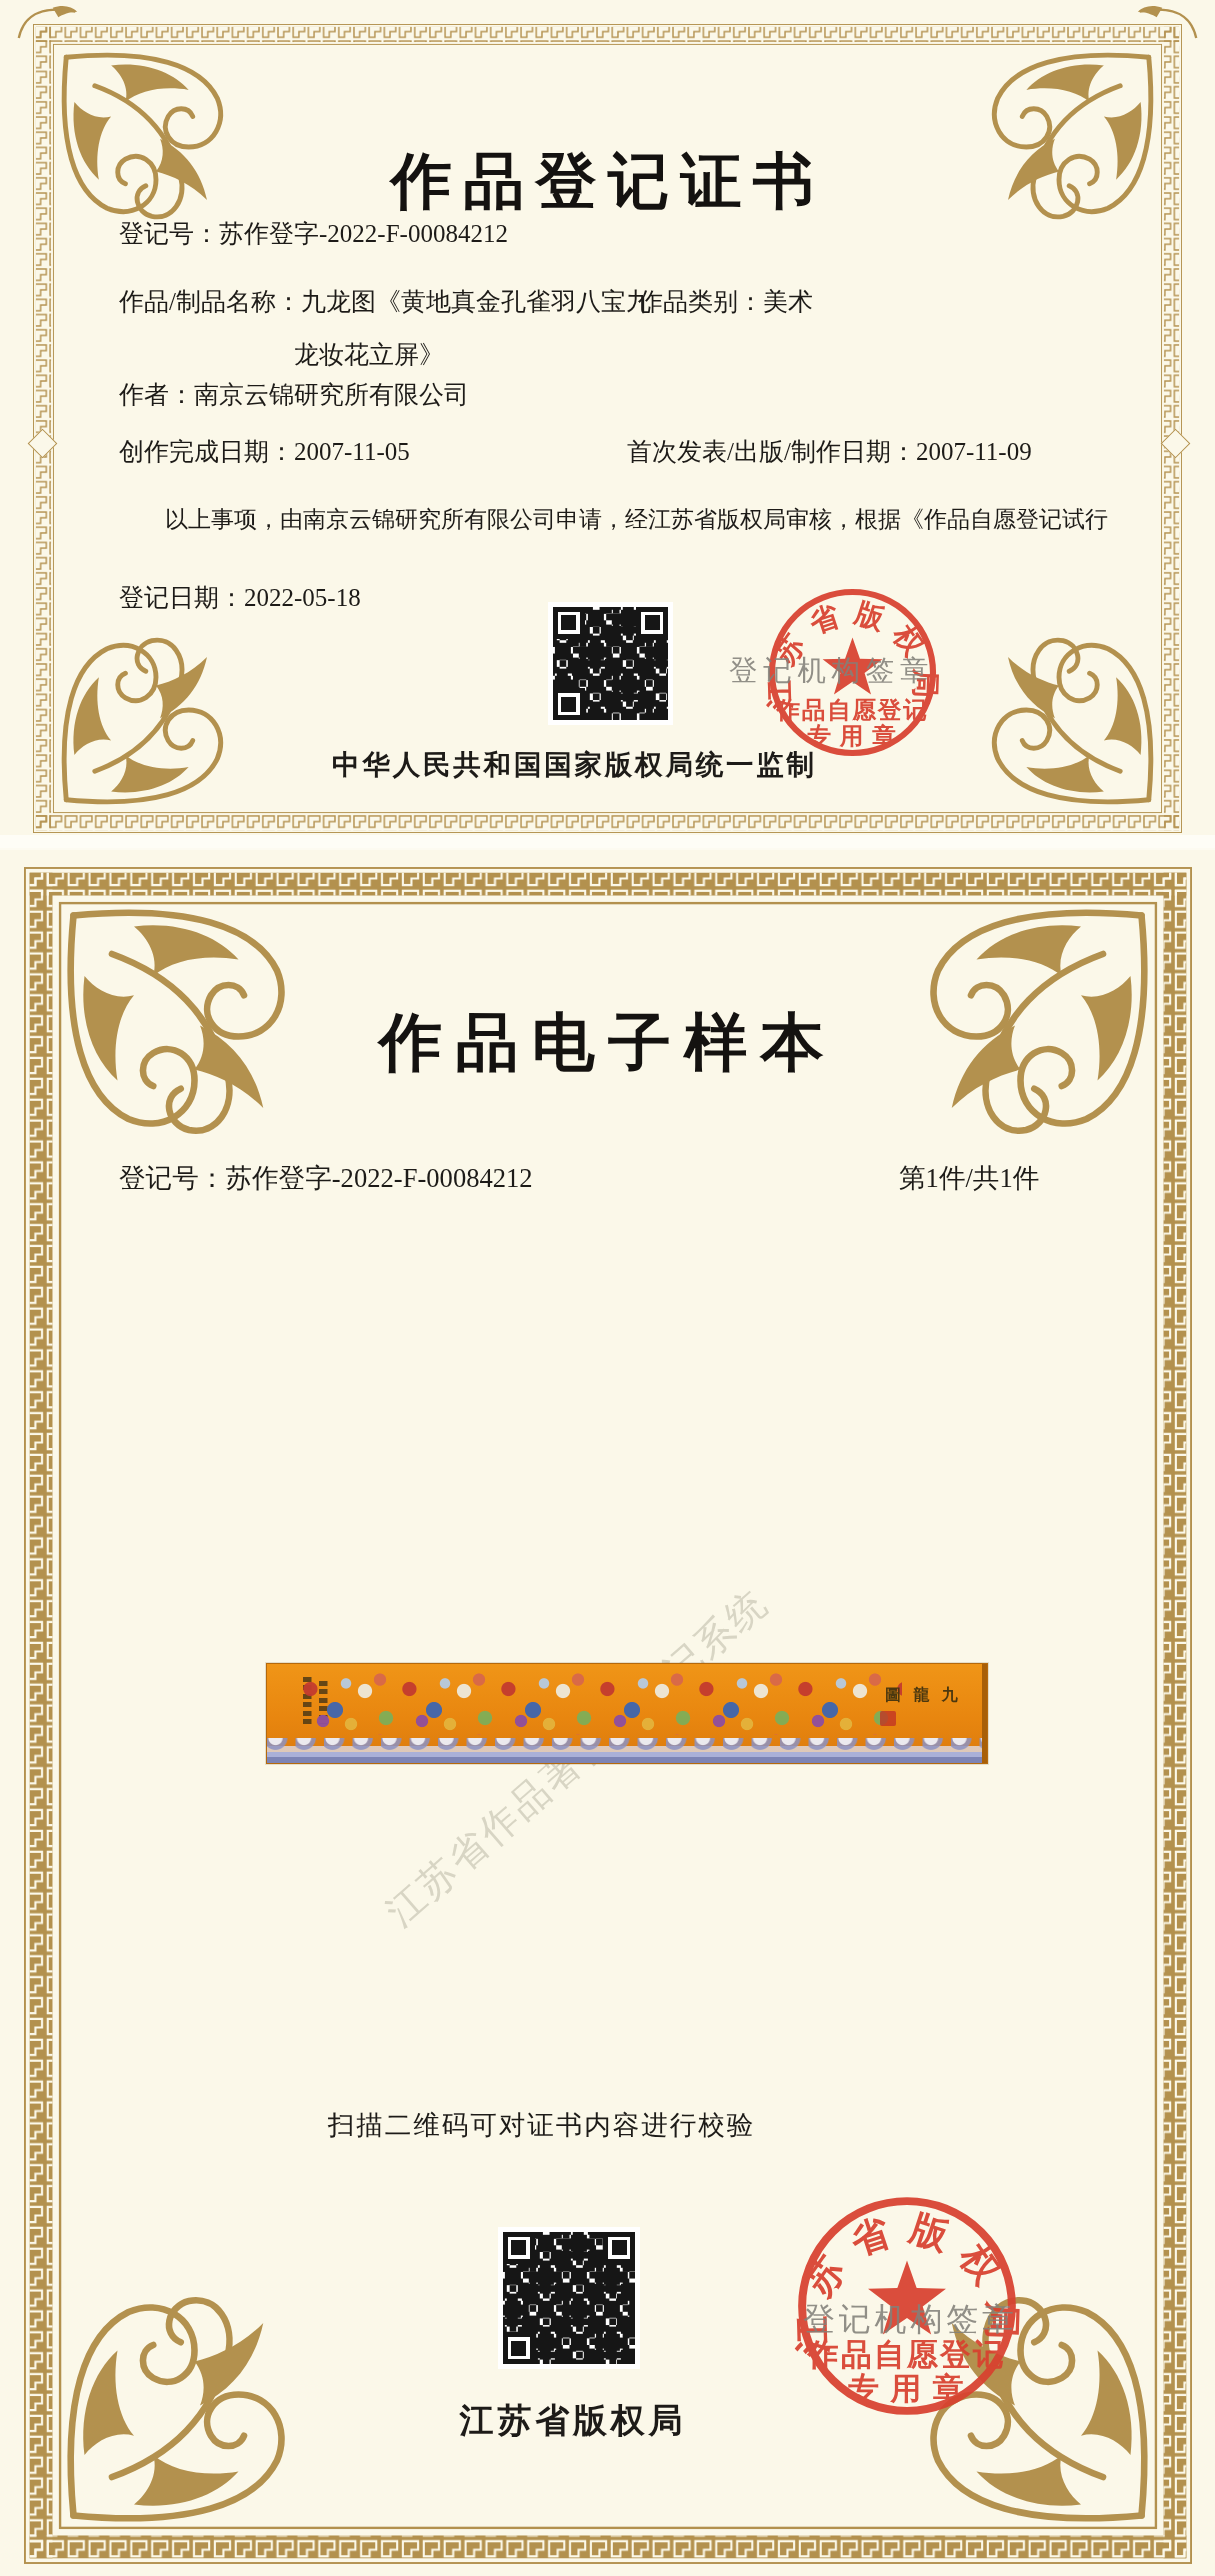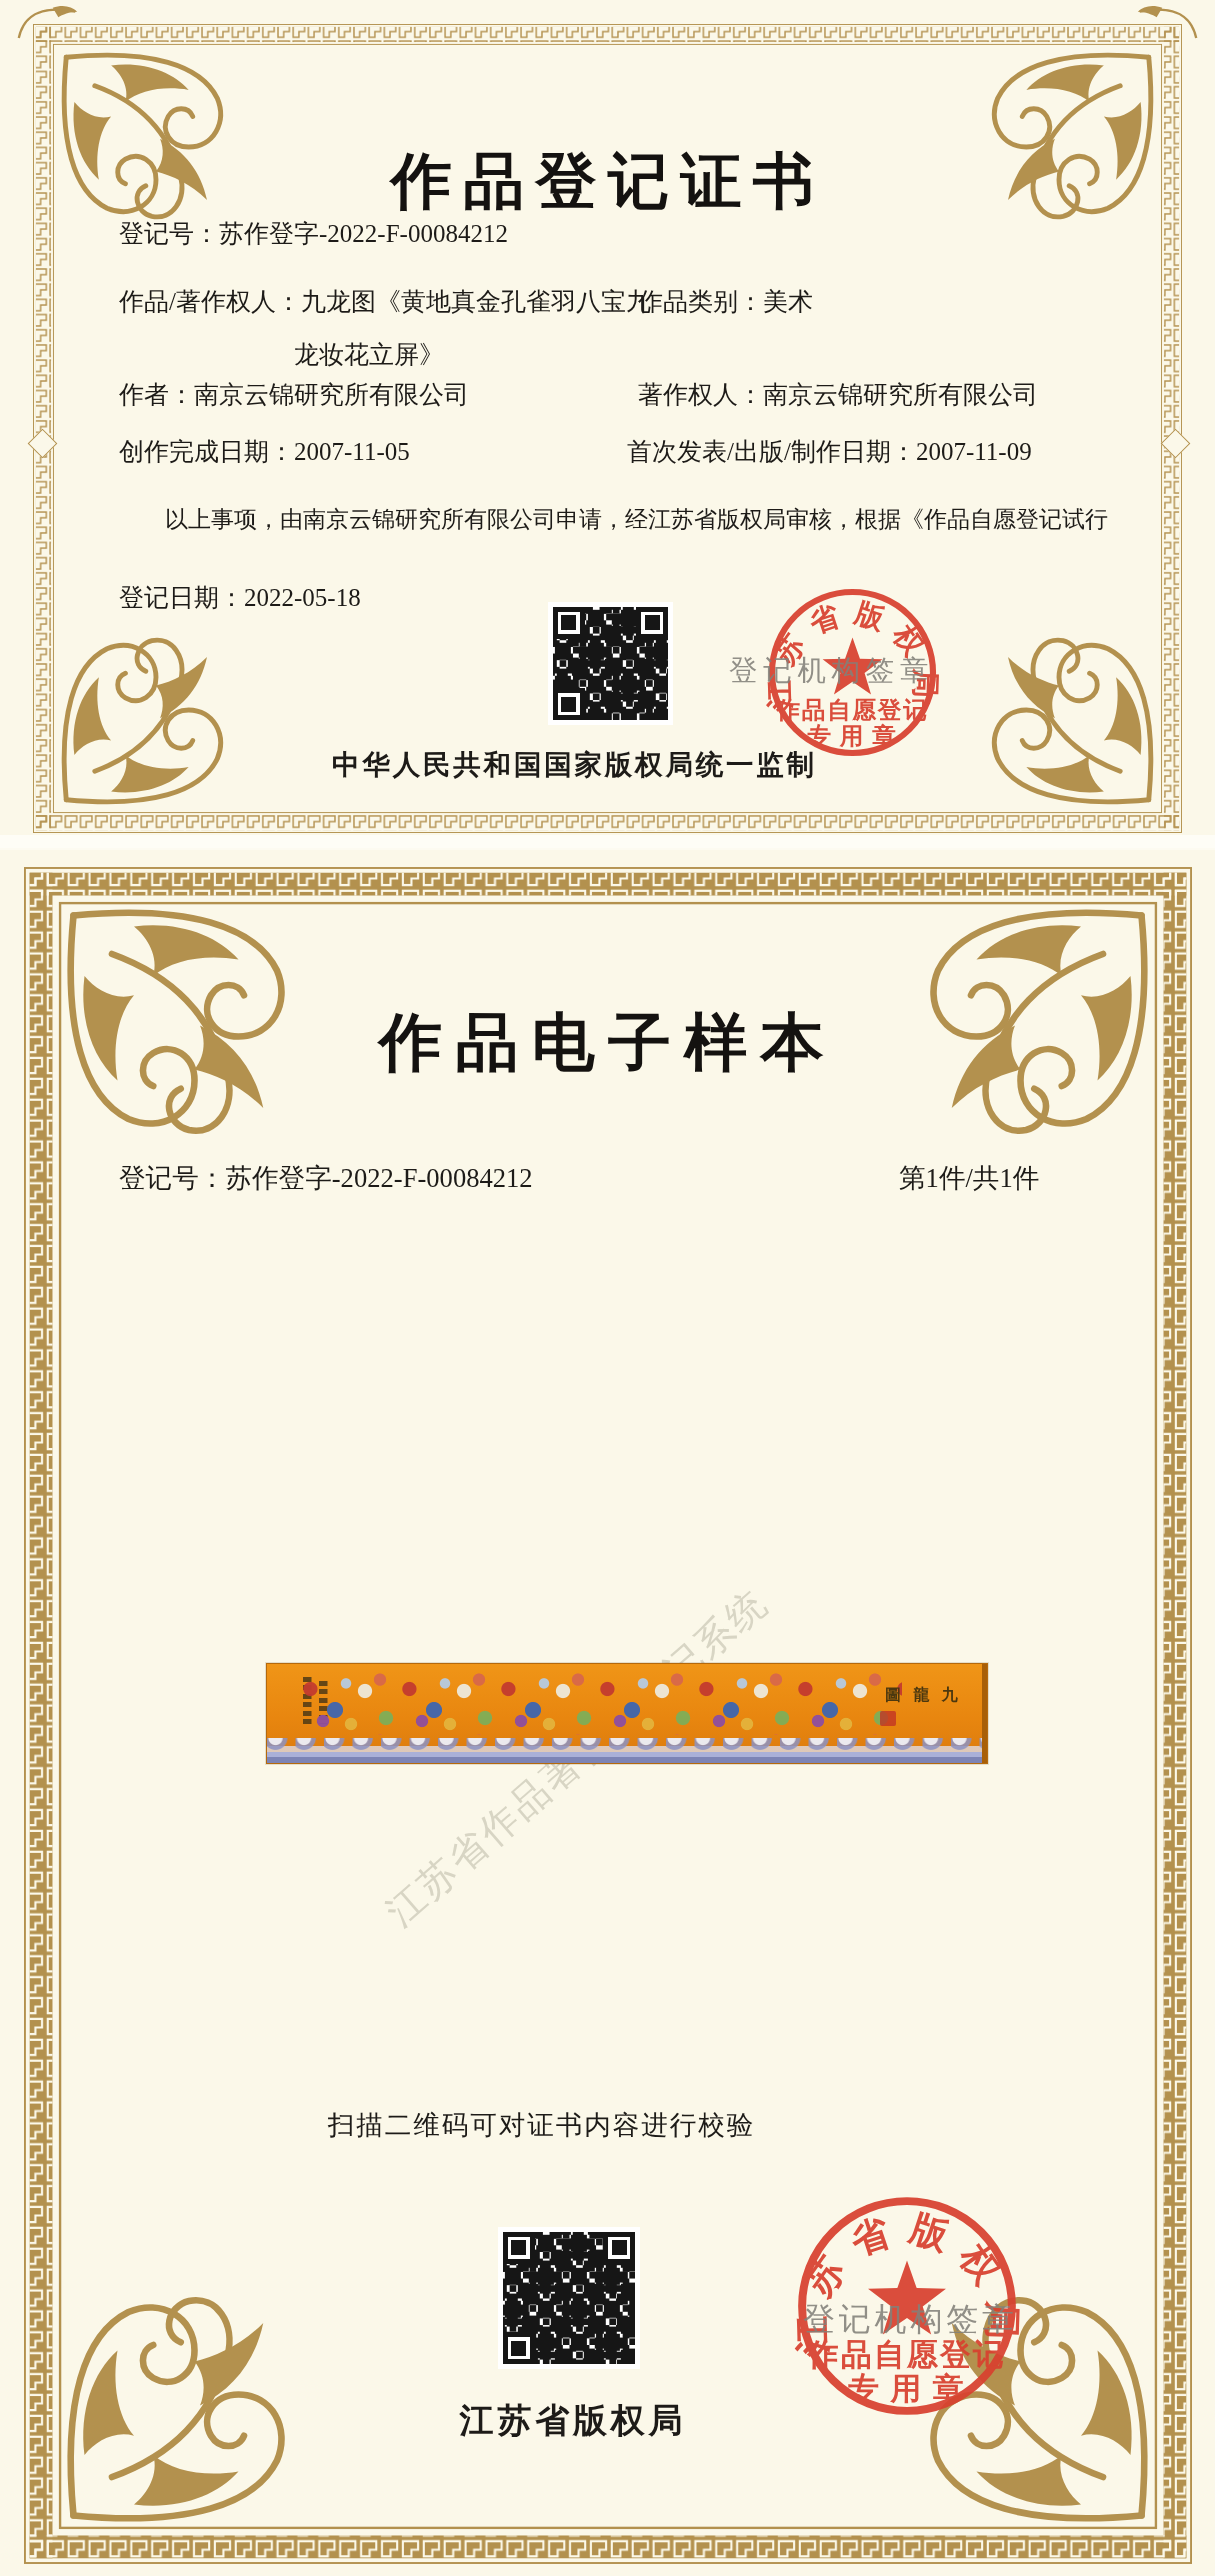--- a/index.html
+++ b/index.html
@@ -161,34 +161,31 @@
   <div class="diamond" style="left:32px;top:433px"></div>
   <div class="diamond" style="left:1165px;top:433px"></div>
 
   <div class="title t1">作品登记证书</div>
 
   <div class="fieldrow" style="left:119px;top:217px">
     <span>登记号：</span><span>苏作登字-2022-F-00084212</span>
   </div>
 
   <div class="fieldrow" style="left:119px;top:285px">
-    <span>作品/著作权人：</span><span>九龙图《黄地真金孔雀羽八宝九</span>
+    <span>作品/制品名称：</span><span>九龙图《黄地真金孔雀羽八宝九</span>
   </div>
   <div class="fieldrow" style="left:638px;top:285px">
     <span>作品类别：</span><span>美术</span>
   </div>
   <div class="fieldrow" style="left:294px;top:338px">
     <span>龙妆花立屏》</span>
   </div>
 
   <div class="fieldrow" style="left:119px;top:378px">
     <span>作者：</span><span>南京云锦研究所有限公司</span>
-  </div>
-  <div class="fieldrow" style="left:638px;top:378px">
-    <span>著作权人：</span><span>南京云锦研究所有限公司</span>
   </div>
 
   <div class="fieldrow" style="left:119px;top:435px">
     <span>创作完成日期：</span><span>2007-11-05</span>
   </div>
   <div class="fieldrow" style="left:627px;top:435px">
     <span>首次发表/出版/制作日期：</span><span>2007-11-09</span>
   </div>
 
   <div class="statement">

